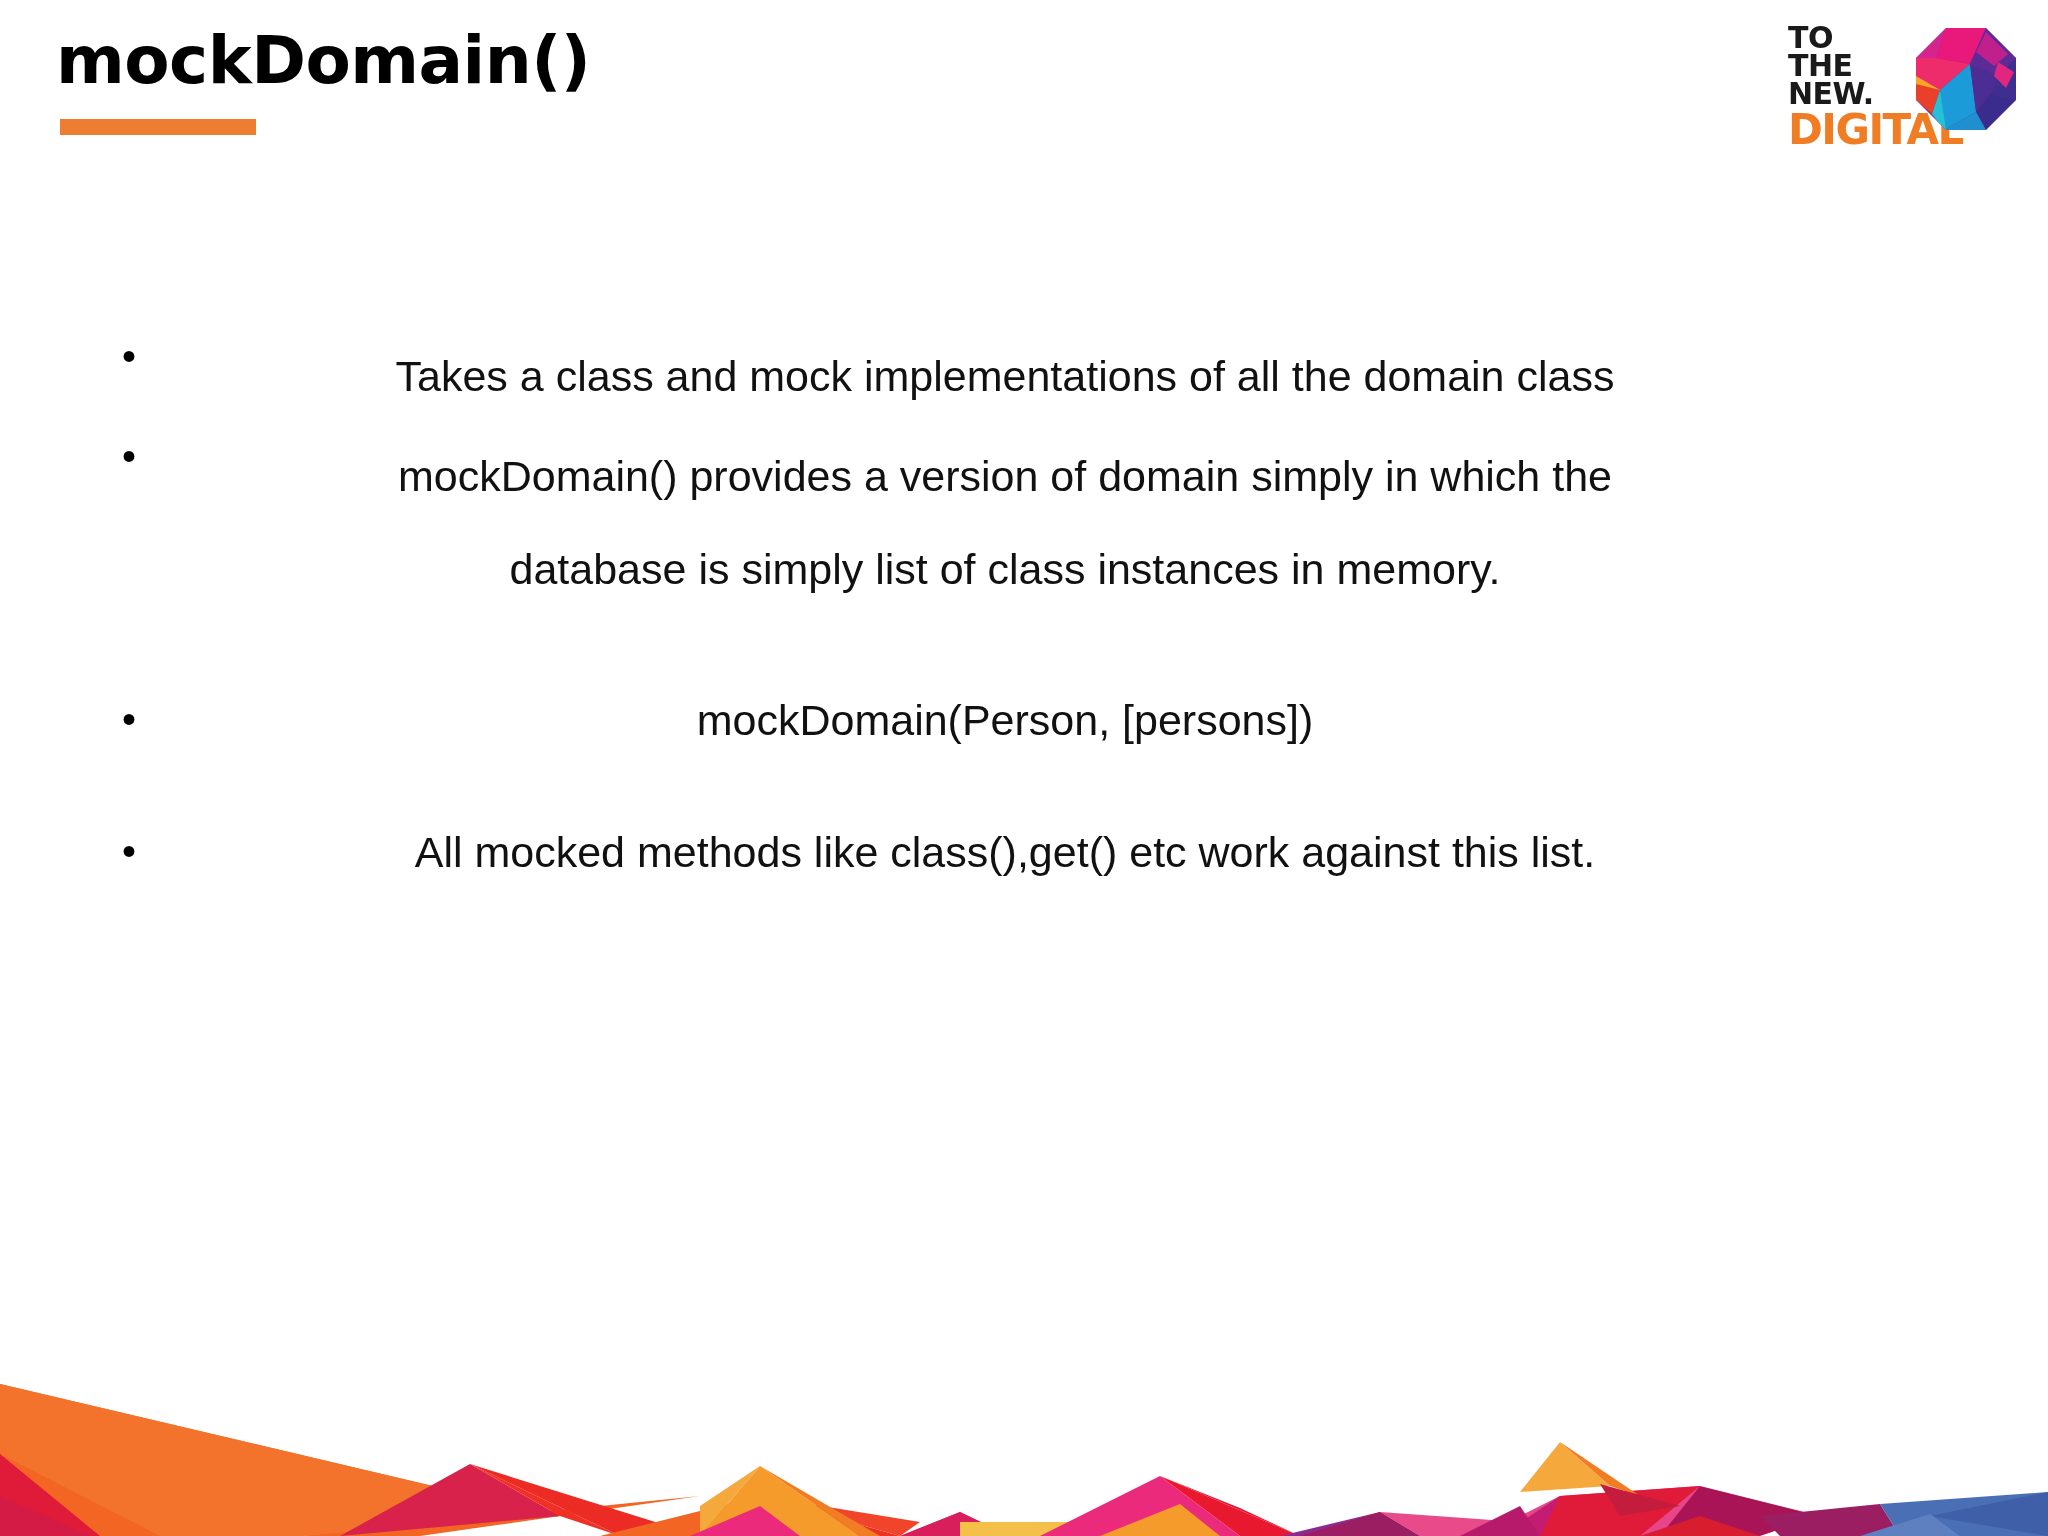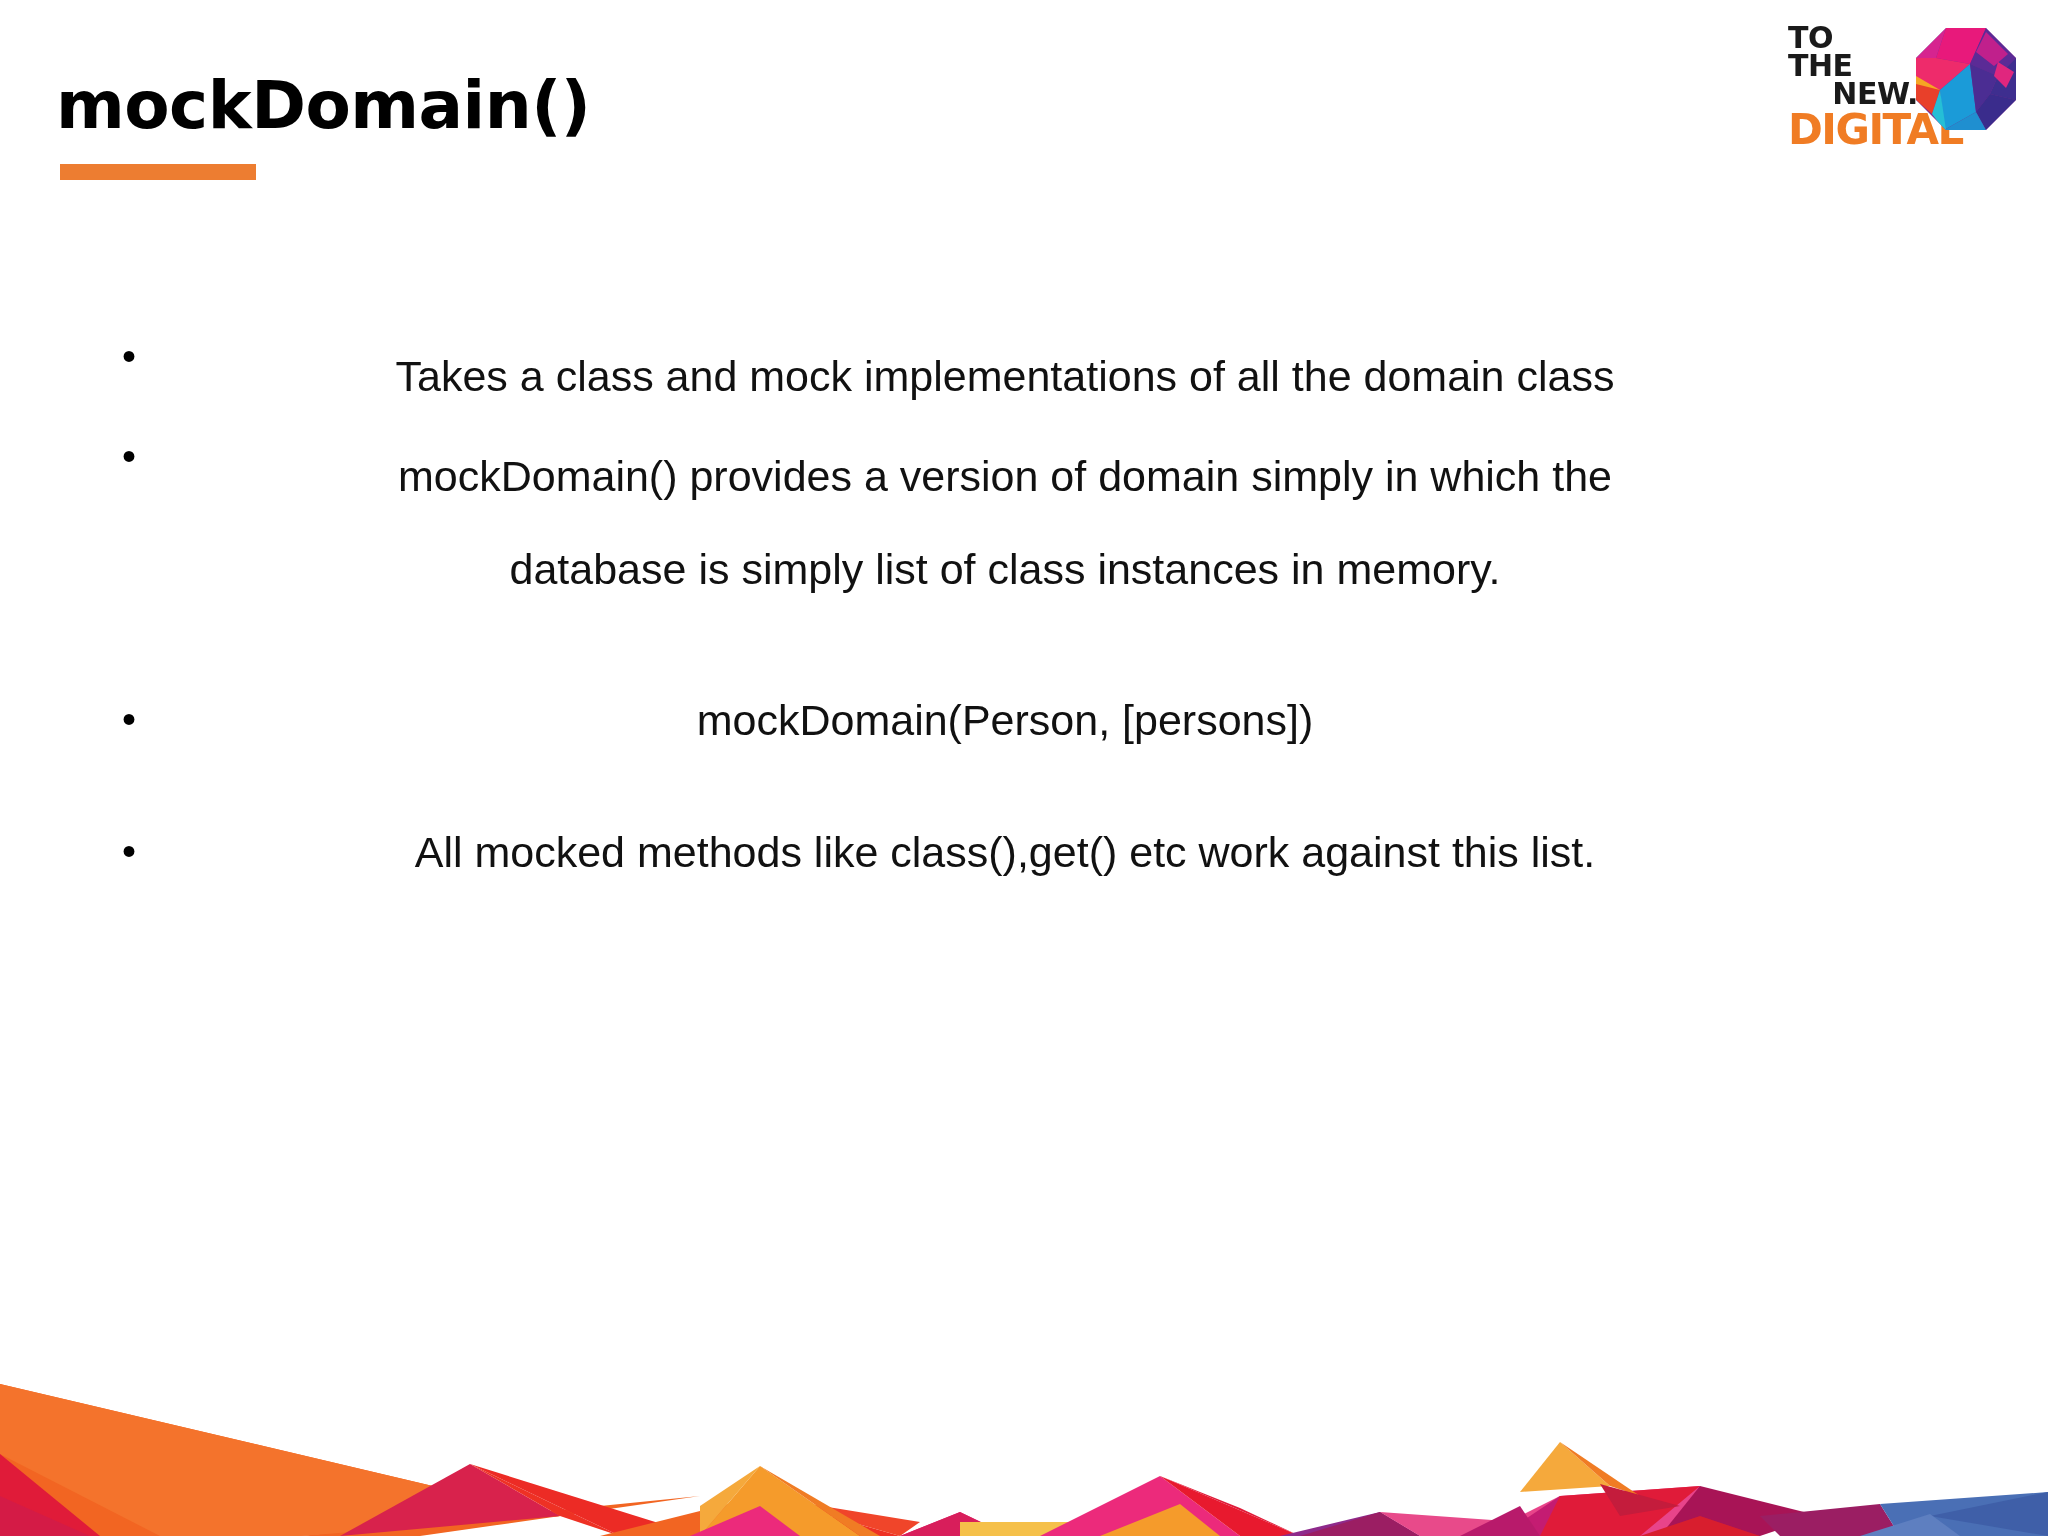--- a/index.html
+++ b/index.html
@@ -26,21 +26,20 @@
   }
 
   .slide-title {
     font-family: "DejaVu Sans", sans-serif;
     font-size: 66px;
     font-weight: bold;
     color: #000000;
     letter-spacing: -0.5px;
     line-height: 1.05;
     white-space: nowrap;
-    margin-top: 45px;
   }
 
   .title-accent-bar {
     margin-top: 24px;
     margin-left: 4px;
     width: 196px;
     height: 16px;
     background: #ED7D31;
   }
 
@@ -65,21 +64,20 @@
     font-family: "DejaVu Sans", sans-serif;
     font-weight: bold;
     font-size: 30px;
     line-height: 0.93;
     color: #1a1a1a;
     letter-spacing: -0.5px;
   }
 
   .logo-line.tm {
     position: relative;
-    text-align: right;
   }
   .logo-line.tm::after {
     content: "";
   }
 
   .logo-digital {
     font-family: "DejaVu Sans", sans-serif;
     font-weight: bold;
     font-size: 42px;
     line-height: 0.95;

